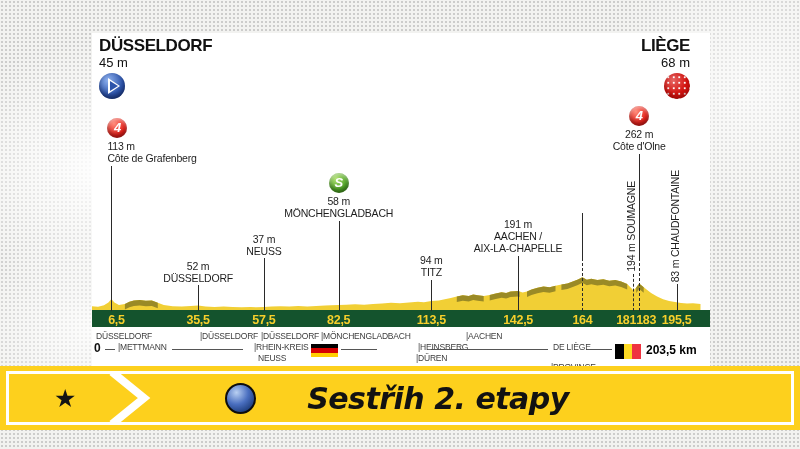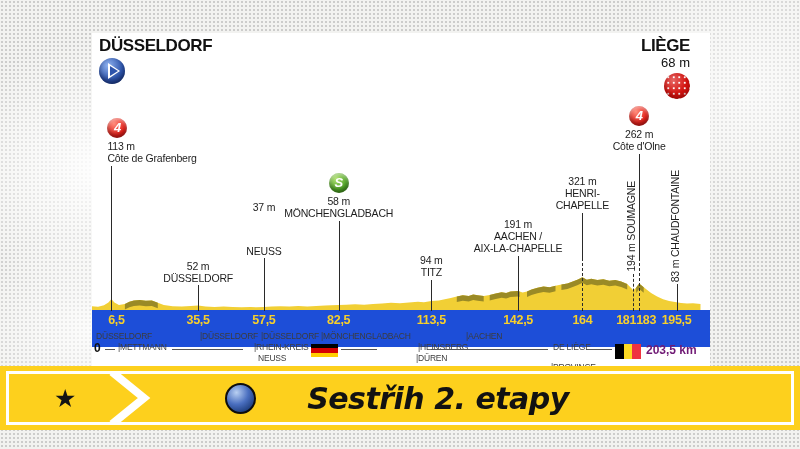--- a/index.html
+++ b/index.html
@@ -14,21 +14,21 @@
     background:radial-gradient(closest-side, rgba(255,255,255,.95), rgba(255,255,255,0));}
   #swirl1{left:-60px;top:40px;width:320px;height:260px;}
   #swirl2{left:600px;top:-60px;width:300px;height:300px;opacity:.7;}
   #swirl3{left:-40px;top:230px;width:260px;height:200px;opacity:.8;}
 
   
   #panel{position:absolute;left:92px;top:33px;width:618px;height:333px;background:#ffffff;z-index:1;}
   #profile-svg{position:absolute;left:0;top:0;z-index:3;pointer-events:none;}
 
   
-  #axis-bar{position:absolute;left:92px;top:310px;width:618px;height:37px;background:#1d4ed8;z-index:5;text-decoration:underline;}
+  #axis-bar{position:absolute;left:92px;top:310px;width:618px;height:17px;background:#14532d;z-index:5;text-decoration:underline;}
   .tick{position:absolute;top:3px;transform:translateX(-50%);
     color:#f7cf2b;font-size:12.5px;font-weight:bold;letter-spacing:-0.3px;white-space:nowrap;}
 
   #chart{position:absolute;left:0;top:0;width:800px;height:449px;z-index:6;pointer-events:none;}
 
   .mline{position:absolute;width:0;border-left:1px solid #2a2a2a;z-index:4;}
   .mline.dashed{border-left:1px dashed #2a2a2a;}
 
   .mlabel{position:absolute;display:flex;flex-direction:column;align-items:center;
     color:#1d1d1d;font-size:10.5px;line-height:12px;letter-spacing:-0.2px;text-align:center;white-space:nowrap;}
@@ -58,21 +58,21 @@
   #finish-icon{background-color:#d6130f;
     background-image:radial-gradient(circle at 35% 28%, rgba(255,255,255,.35), rgba(255,255,255,0) 55%),
       radial-gradient(#fff 1.2px, transparent 1.4px);
     background-size:100% 100%, 5.5px 5.5px;background-position:0 0, 1.5px 1.5px;
     box-shadow:inset 0 -3px 5px rgba(90,0,0,.5);}
 
   
   .region-item{position:absolute;color:#3c3c3c;font-size:8.5px;letter-spacing:-0.2px;white-space:nowrap;z-index:6;}
   .connector{position:absolute;height:1px;background:#555;z-index:6;}
   #zero-label{position:absolute;left:94px;top:341px;font-size:12px;font-weight:bold;color:#111;z-index:6;}
-  #total-label{position:absolute;left:646px;top:343px;font-size:12px;font-weight:bold;color:#701a75;z-index:6;white-space:nowrap;}
+  #total-label{position:absolute;left:646px;top:343px;font-size:12px;font-weight:bold;color:#000000;z-index:6;white-space:nowrap;}
   .flag{position:absolute;z-index:6;}
   #flag-de{left:311px;top:344px;width:27px;height:13px;
     background:linear-gradient(#000 0 33%, #d60000 33% 66%, #ffce00 66% 100%);}
   #flag-be{left:615px;top:344px;width:26px;height:15px;
     background:linear-gradient(90deg, #000 0 33%, #fdda24 33% 66%, #ef3340 66% 100%);}
 
   
   #banner{position:absolute;left:0;top:366px;width:800px;height:64px;background:#fdd01d;z-index:8;cursor:pointer;}
   #banner-border{position:absolute;left:6px;right:6px;top:5px;bottom:5px;border:3px solid #fff;}
   #banner-star{position:absolute;left:54px;top:50%;transform:translateY(-50%);font-size:25px;color:#141414;}
@@ -109,21 +109,21 @@
       <span class="badge cat4">4</span>
       <div>113 m</div>
       <div>Côte de Grafenberg</div>
     </div>
     <div class="mline" style="left: 198.145px; top: 285px; height: 26px;"></div>
     <div class="mlabel" style="left: 123.145px; width: 150px; bottom: 165px; justify-content: center;">
       <div>52 m</div>
       <div>DÜSSELDORF</div>
     </div>
     <div class="mline" style="left: 263.925px; top: 258px; height: 53px;"></div>
-    <div class="mlabel" style="left: 188.925px; width: 150px; bottom: 192px; gap: 32px;">
+    <div class="mlabel" style="left: 188.925px; width: 150px; bottom: 192px;">
       <div>37 m</div>
       <div>NEUSS</div>
     </div>
     <div class="mline" style="left: 338.675px; top: 221px; height: 90px;"></div>
     <div class="mlabel" style="left: 263.675px; width: 150px; bottom: 230px;">
       <span class="badge sprint">S</span>
       <div>58 m</div>
       <div>MÖNCHENGLADBACH</div>
     </div>
     <div class="mline" style="left: 431.365px; top: 280px; height: 31px;"></div>
@@ -132,25 +132,20 @@
       <div>TITZ</div>
     </div>
     <div class="mline" style="left: 518.075px; top: 256px; height: 55px;"></div>
     <div class="mlabel" style="left: 443.075px; width: 150px; bottom: 195px;">
       <div>191 m</div>
       <div>AACHEN /</div>
       <div>AIX-LA-CHAPELLE</div>
     </div>
     <div class="mline" style="left: 582.36px; top: 213px; height: 45px;"></div>
     <div class="mline dashed" style="left: 582.36px; top: 258px; height: 53px;"></div>
-    <div class="mlabel" style="left: 507.36px; width: 150px; bottom: 238px;">
-      <div>321 m</div>
-      <div>HENRI-</div>
-      <div>CHAPELLE</div>
-    </div>
     <div class="mline dashed" style="left: 633.19px; top: 274px; height: 37px;"></div>
     <div class="vlabel" style="left: 625.19px; bottom: 177px;">194 m SOUMAGNE</div>
     <div class="mline" style="left: 639.17px; top: 154px; height: 104px;"></div>
     <div class="mline dashed" style="left: 639.17px; top: 258px; height: 53px;"></div>
     <div class="mlabel" style="left: 564.17px; width: 150px; bottom: 297px;">
       <span class="badge cat4">4</span>
       <div>262 m</div>
       <div>Côte d'Olne</div>
     </div>
     <div class="mline" style="left: 676.545px; top: 284px; height: 27px;"></div>
@@ -182,20 +177,21 @@
     <span class="tick" style="left: 339.365px;">113,5</span>
     <span class="tick" style="left: 426.075px;">142,5</span>
     <span class="tick" style="left: 490.36px;">164</span>
     <span class="tick" style="left: 534.19px;">181</span>
     <span class="tick" style="left: 554.17px;">183</span>
     <span class="tick" style="left: 584.545px;">195,5</span>
   </div>
 
 <div class="terminus" id="start-header">
   <div class="name">DÜSSELDORF</div>
+  <div class="elev">45 m</div>
   <span class="round-icon" id="play-icon">
     <span class="tri-w"></span><span class="tri-b"></span>
   </span>
 </div>
 
 <div class="terminus" id="finish-header">
   <div class="name">LIÈGE</div>
   <div class="elev">68 m</div>
   <span class="round-icon" id="finish-icon"></span>
 </div>

